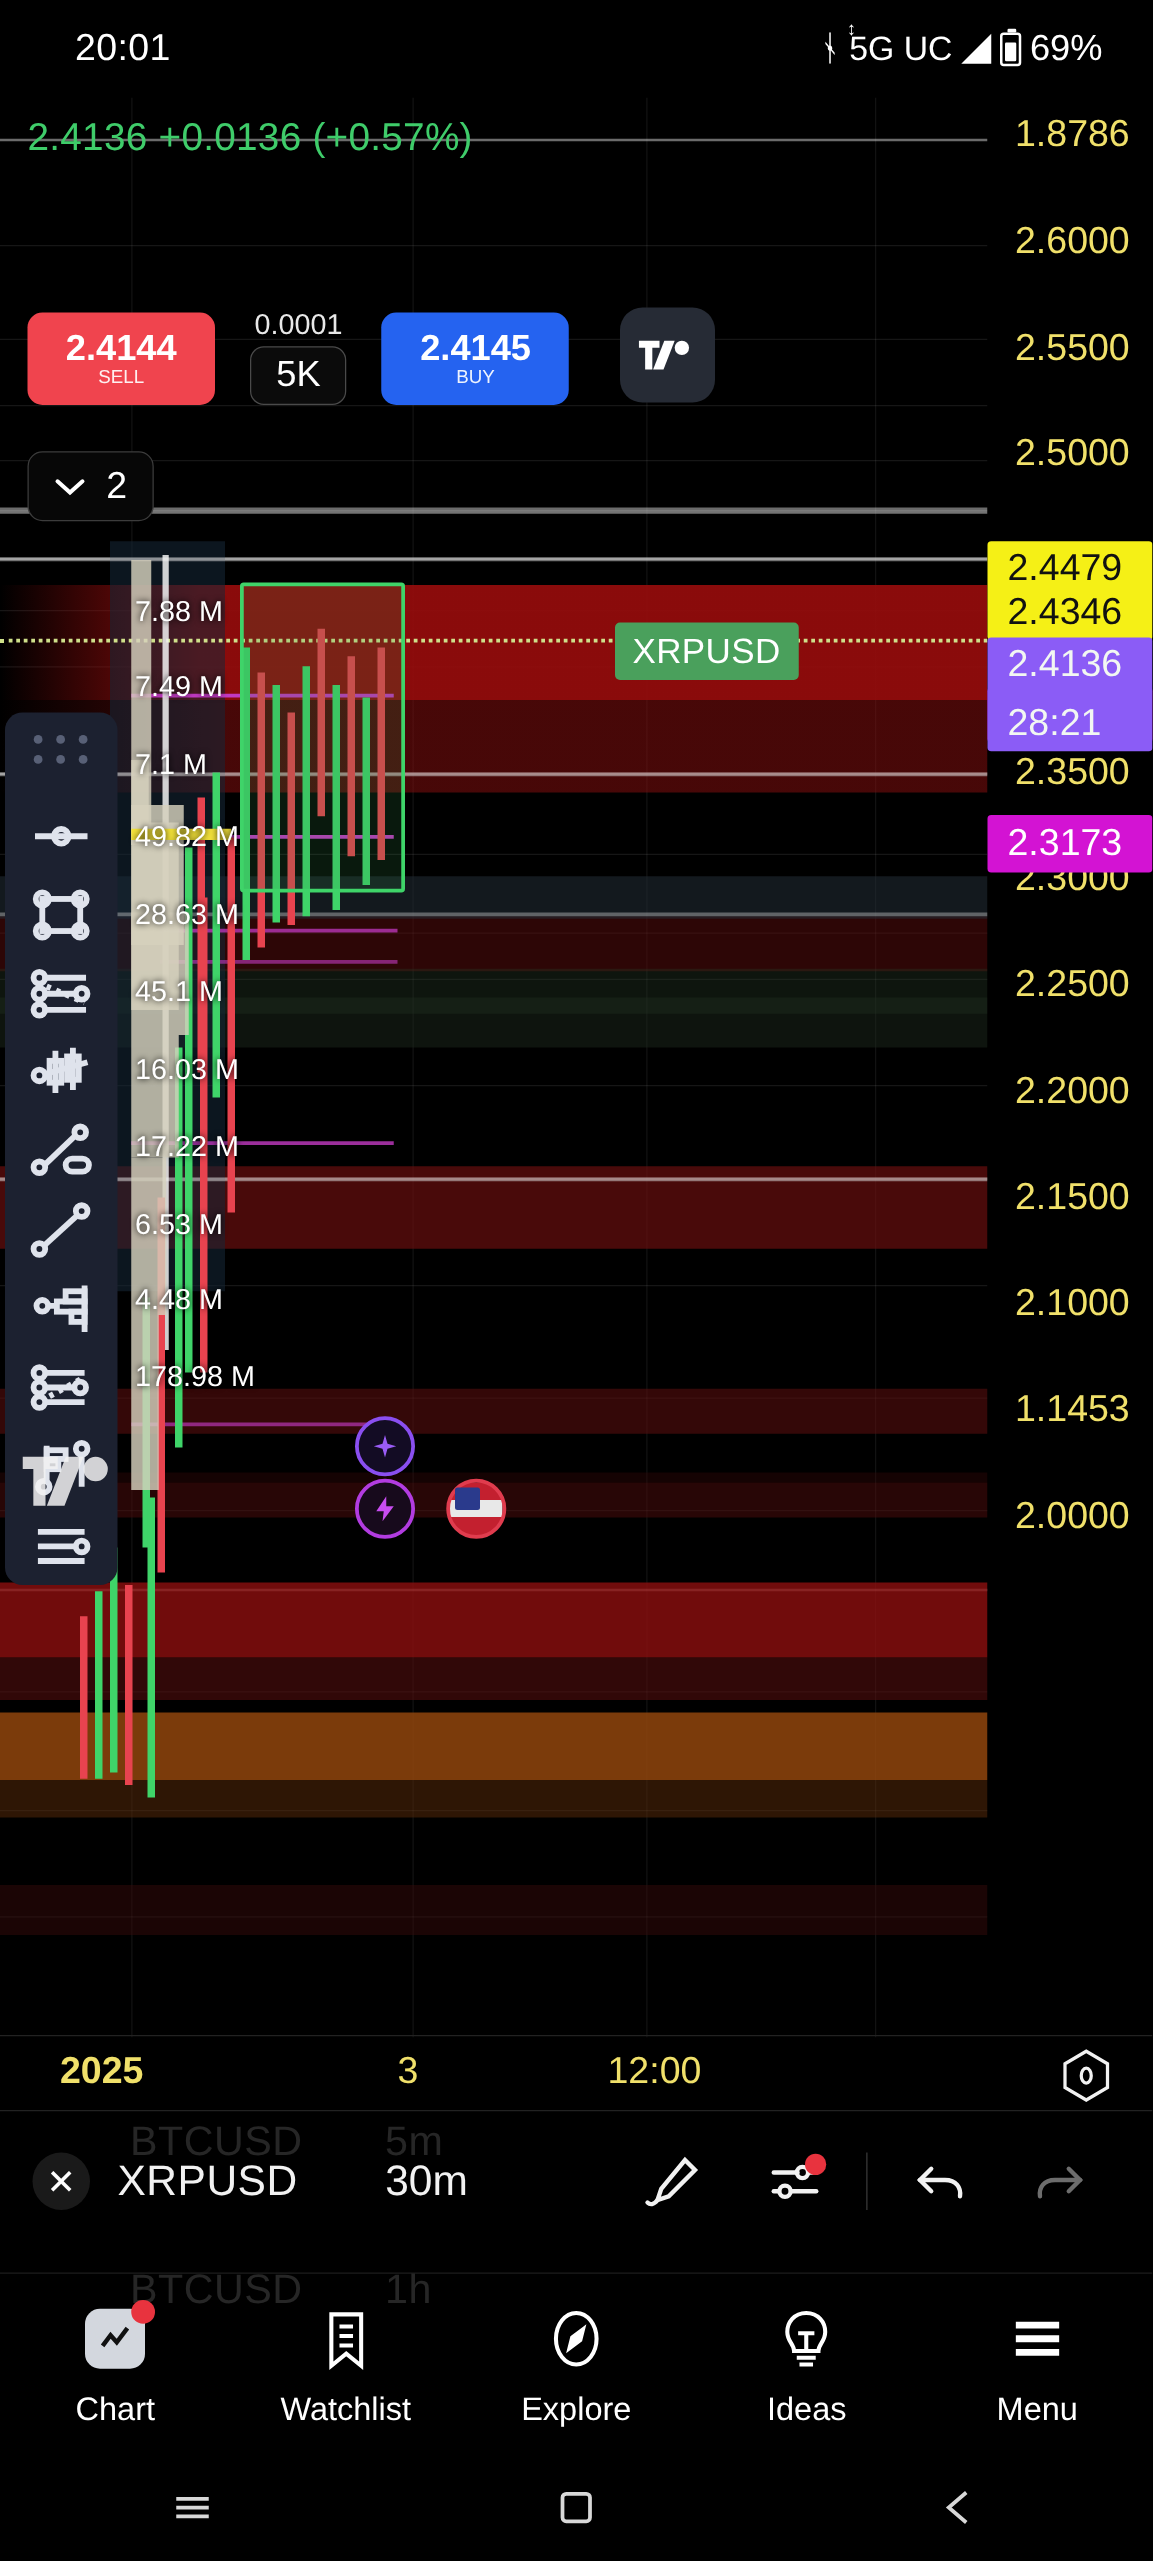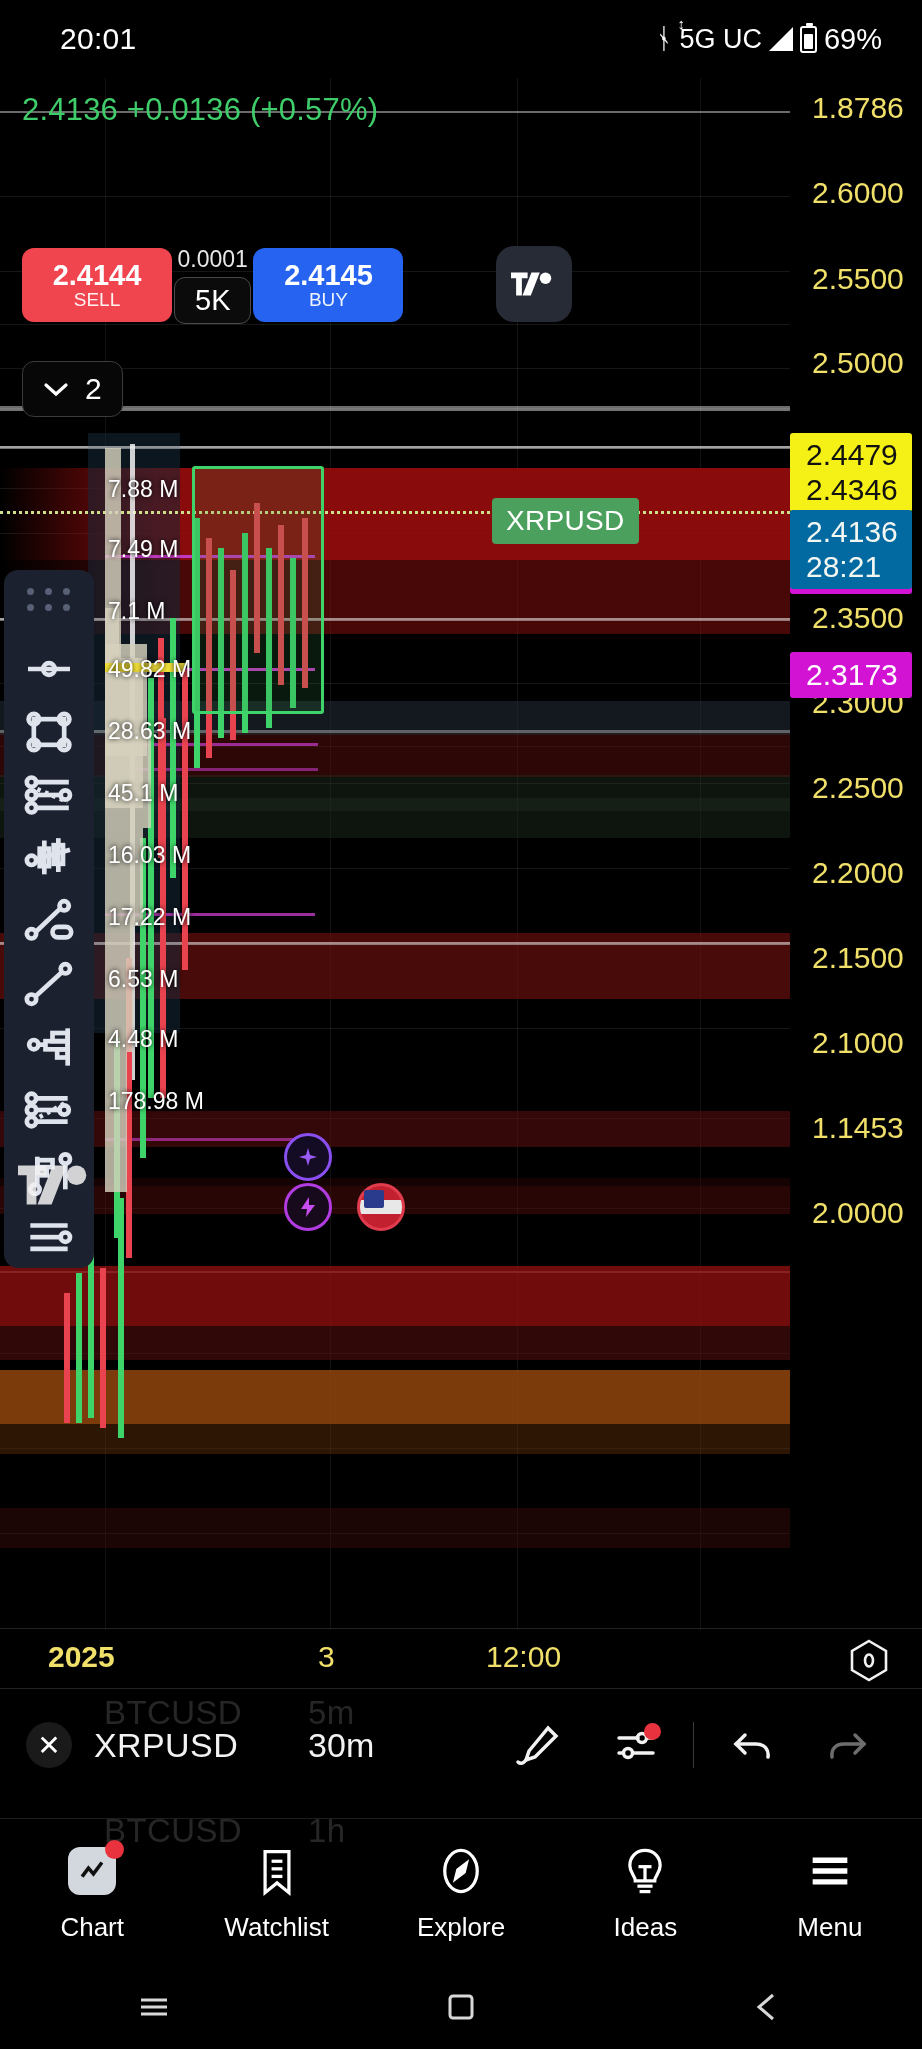--- a/index.html
+++ b/index.html
@@ -36,25 +36,25 @@
   .grid-h { position: absolute; left: 0; width: 790px; height: 1px; background: rgba(255,255,255,.085); }
   .grid-strong { background: rgba(255,255,255,.42); height: 2px; }
   .grid-v { position: absolute; top: 0; bottom: 0; width: 1px; background: rgba(255,255,255,.07); }
 
   .quote {
     position: absolute; left: 22px; top: 14px;
     font-size: 31px; color: #3fcc6a; letter-spacing: .2px; white-space: nowrap;
   }
 
   
-  .trade-row { position: absolute; left: 22px; top: 168px; display: flex; align-items: center; gap: 2px; }
+  .trade-row { position: absolute; left: 22px; top: 168px; display: flex; align-items: flex-end; gap: 28px; }
   .tbtn { width: 150px; height: 74px; border-radius: 12px; display: flex; flex-direction: column;
           align-items: center; justify-content: center; line-height: 1.05; }
   .tbtn .p { font-size: 29px; font-weight: bold; color: #fff; }
-  .tbtn .l { font-size: 19px; color: rgba(255,255,255,.92); }
+  .tbtn .l { font-size: 15px; color: rgba(255,255,255,.92); }
   .sell { background: #f0444e; }
   .buy  { background: #2563f0; }
   .spread-wrap { display: flex; flex-direction: column; align-items: center; gap: 4px; padding-bottom: 0; }
   .spread-val { font-size: 23px; color: #e8e8e8; }
   .lot { border: 1.6px solid #4a4a4a; border-radius: 11px; padding: 6px 20px; background: #0b0b0b;
          font-size: 29px; color: #fff; font-weight: 500;}
   .tvlogo { position: absolute; left: 496px; top: 168px; width: 76px; height: 76px; border-radius: 18px;
             background: #262b35; display: flex; align-items: center; justify-content: center; }
   .tvlogo svg { width: 46px; height: 30px; }
 
@@ -90,26 +90,26 @@
   .selbox { position: absolute; border: 3px solid #3fd469; background: rgba(50,140,70,.18); border-radius: 3px; }
 
   
   .sym-tag { position: absolute; background: #4aa05c; color: #fff; font-size: 28px;
              padding: 7px 14px; border-radius: 4px; font-weight: 500; letter-spacing: .3px; }
   .dotline { position: absolute; left: 0; width: 790px; height: 0; border-top: 3px dotted #cfe08a; }
 
   
   .pscale { position: absolute; left: 790px; top: 78px; width: 132px; height: 1552px; background: #000; }
   .ptick { position: absolute; left: 22px; color: #f0e06a; font-size: 30px; }
-  .pbadge { position: absolute; left: 0; width: 122px; border-radius: 3px; display: flex;
+  .pbadge { position: absolute; left: 0; width: 132px; border-radius: 3px; display: flex;
             flex-direction: column; align-items: flex-start; padding: 4px 0 4px 16px; }
   .pbadge span { font-size: 30px; line-height: 1.18; }
   .badge-yellow { background: #f5f016; }
   .badge-yellow span { color: #111; }
-  .badge-green { background: #0369a1; }
+  .badge-green { background: #8b5cf6; gap: 12px; }
   .badge-green span { color: #f2f7f2; }
   .badge-magenta { background: #d313d3; }
   .badge-magenta span { color: #fff; }
 
   
   .fab { position: absolute; width: 48px; height: 48px; border-radius: 50%;
          display: flex; align-items: center; justify-content: center; }
   .fab-spark { border: 3px solid #8a4ff0; background: #130c24; }
   .fab-bolt  { border: 3px solid #b23ce0; background: #170a1c; }
   .fab-flag  { border: 3px solid #e03c4e; background: #1b0d10;

